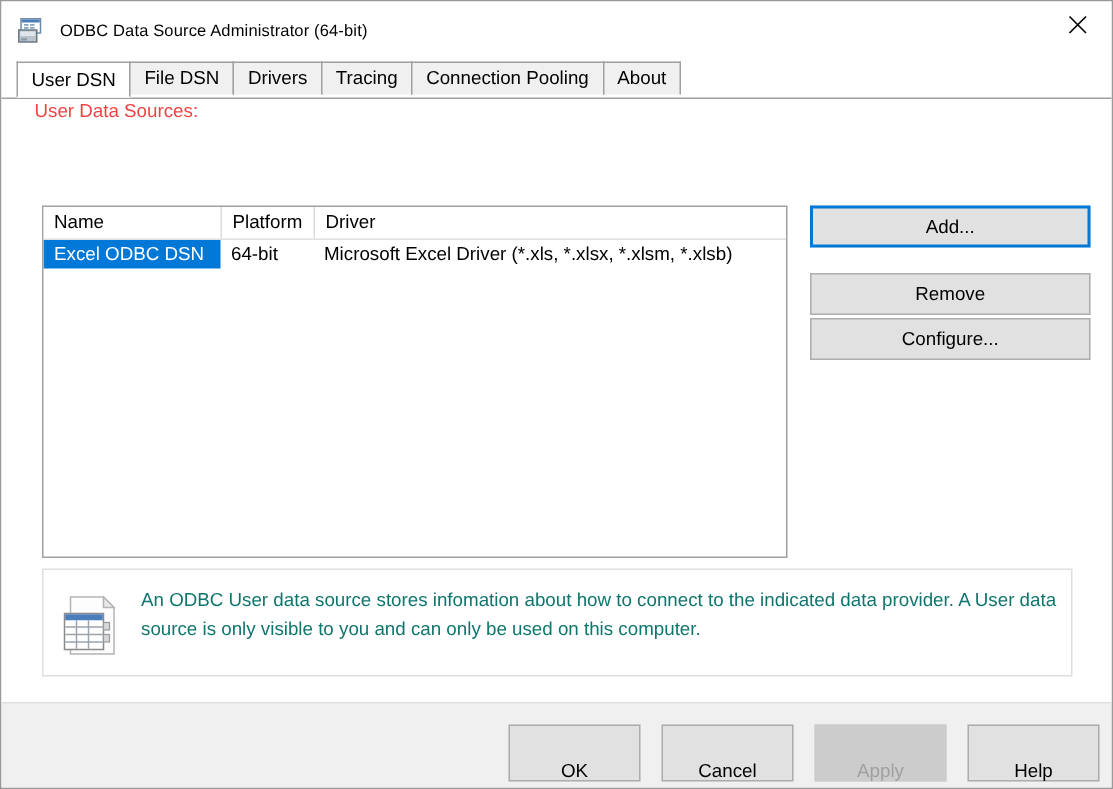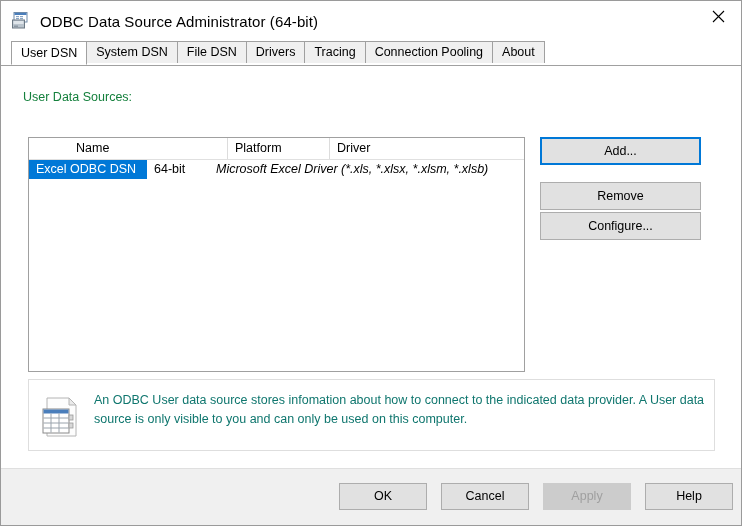--- a/index.html
+++ b/index.html
@@ -38,21 +38,21 @@
   }
   #title-icon {
     width: 20px;
     height: 20px;
     margin-left: 10px;
     margin-right: 9px;
     flex: 0 0 20px;
     position: relative;
   }
   #title-text {
-    font-size: 15px;
+    font-size: 11px;
     color: #000000;
     letter-spacing: 0.1px;
     white-space: nowrap;
   }
   #close-button {
     position: absolute;
     right: 0;
     top: 0;
     width: 46px;
     height: 31px;
@@ -101,23 +101,23 @@
     position: relative;
     flex: 1 1 auto;
     background: #ffffff;
     border-top: 1px solid #a0a0a0;
     box-sizing: border-box;
   }
 
   #lbl-sources {
     position: absolute;
     left: 22px;
-    top: 24px;
-    font-size: 12.5px;
-    color: #15803d;
+    top: 1px;
+    font-size: 12.5px;
+    color: #ef4444;
   }
 
   
   #listview {
     position: absolute;
     left: 27px;
     top: 71px;
     width: 497px;
     height: 235px;
     background: #ffffff;
@@ -134,21 +134,20 @@
   }
   .lv-col {
     position: relative;
     font-size: 12.5px;
     line-height: 21px;
     padding-left: 7px;
     box-sizing: border-box;
     color: #000000;
     white-space: nowrap;
     overflow: hidden;
-    margin-left: 40px;
   }
   .lv-col + .lv-col { border-left: 1px solid #dcdcdc; }
   .c-name { width: 118px; }
   .c-platform { width: 62px; }
   .c-driver { flex: 1 1 auto; }
 
   #lv-body { position: relative; }
   .lv-row {
     display: flex;
     height: 19px;
@@ -162,27 +161,27 @@
     white-space: nowrap;
     overflow: hidden;
     color: #000000;
   }
   .lv-row.selected .cell-name {
     background: #0078d7;
     color: #ffffff;
   }
   .cell-name { width: 118px; }
   .cell-platform { width: 62px; }
-  .cell-driver { flex: 1 1 auto; font-style: italic; }
+  .cell-driver { flex: 1 1 auto; }
 
   
   .side-btn {
     position: absolute;
     left: 539px;
-    width: 161px;
+    width: 187px;
     height: 28px;
     background: #e1e1e1;
     border: 1px solid #adadad;
     box-sizing: border-box;
     font-family: "Liberation Sans", sans-serif;
     font-size: 12.5px;
     color: #000000;
     text-align: center;
     line-height: 26px;
     padding: 0;
@@ -237,21 +236,21 @@
     width: 88px;
     height: 27px;
     background: #e1e1e1;
     border: 1px solid #adadad;
     box-sizing: border-box;
     font-family: "Liberation Sans", sans-serif;
     font-size: 12.5px;
     color: #000000;
     text-align: center;
     line-height: 25px;
-    padding: 0;
+    padding: 18px;
   }
   .foot-btn.disabled {
     color: #a0a0a0;
     background: #cccccc;
     border-color: #cccccc;
   }
   #btn-ok { left: 338px; }
   #btn-cancel { left: 440px; }
   #btn-apply { left: 542px; text-align: center; }
   #btn-help { left: 644px; }
@@ -280,21 +279,20 @@
     <div id="title-text">ODBC Data Source Administrator (64-bit)</div>
     <div id="close-button">
       <svg width="13" height="13" viewBox="0 0 13 13">
         <path d="M1 1 L12 12 M12 1 L1 12" stroke="#000000" stroke-width="1.1" fill="none"></path>
       </svg>
     </div>
   </div>
 
   <div id="tabstrip">
     <div class="tab active">User DSN</div>
-    <div class="tab">System DSN</div>
     <div class="tab">File DSN</div>
     <div class="tab">Drivers</div>
     <div class="tab">Tracing</div>
     <div class="tab">Connection Pooling</div>
     <div class="tab">About</div>
   </div>
 
   <div id="tabpage">
 
     <div id="lbl-sources">User Data Sources:</div>

